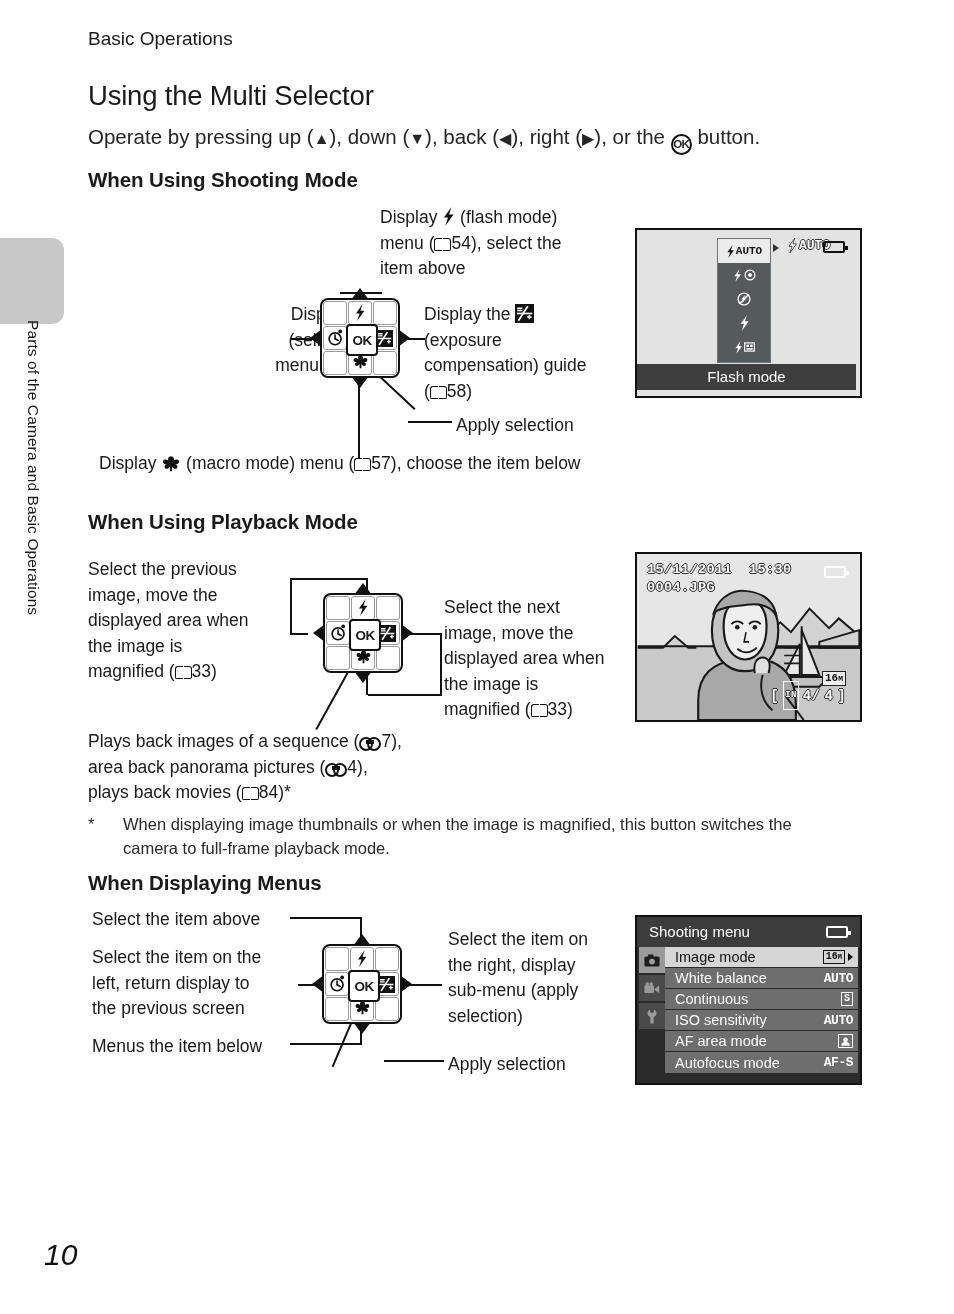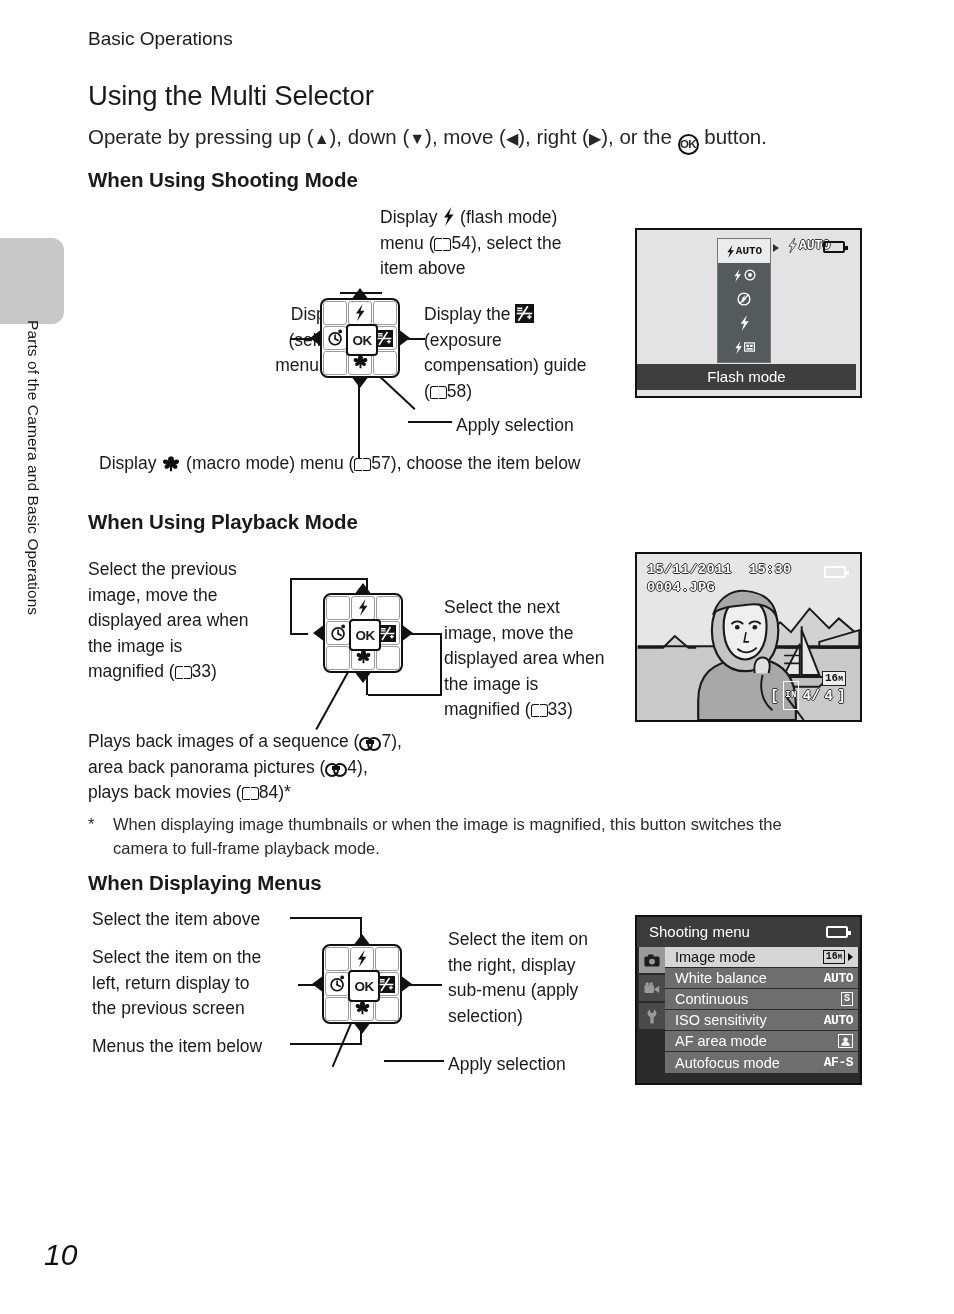--- a/index.html
+++ b/index.html
@@ -179,39 +179,39 @@
   .mval{ font-family:"Liberation Mono", monospace; font-size:13px; font-weight:bold; letter-spacing:-0.5px;}
 
   .chip{
     display:inline-block; border:1.6px solid currentColor; padding:0 2px; font-size:10px;
     font-family:"Liberation Mono", monospace; font-weight:bold; line-height:12px;
   }
 
   
   #footnote{ position:absolute; left:88px; top:812px; width:770px; font-size:16.5px; line-height:24px; color:#2a2a2a;}
   #footnote .star{ position:absolute; left:0; top:0;}
-  #footnote .ft{ display:block; margin-left:25px; }
+  #footnote .ft{ display:block; margin-left:35px; }
 
   #pagenum{
     position:absolute; left:44px; top:1238px;
     font-size:30px; font-style:italic; font-weight:normal; color:#111;
   }
 </style>
 </head>
 <body>
 
 <div id="side-tab"></div>
 <div id="side-label">Parts of the Camera and Basic Operations</div>
 
 <div id="runhead">Basic Operations</div>
 
 <div id="page-title">Using the Multi Selector</div>
 
 <div id="intro">
-  <span>Operate by pressing up (</span><span class="tri">▲</span><span>), down (</span><span class="tri">▼</span><span>), move (</span><span class="tri">◀</span><span>), right (</span><span class="tri">▶</span><span>), or the </span><span class="okglyph">OK</span><span> button.</span>
+  <span>Operate by pressing up (</span><span class="tri">▲</span><span>), down (</span><span class="tri">▼</span><span>), back (</span><span class="tri">◀</span><span>), right (</span><span class="tri">▶</span><span>), or the </span><span class="okglyph">OK</span><span> button.</span>
 </div>
 
 <h3 class="sec" id="sec1">When Using Shooting Mode</h3>
 
 <div class="txt" style="left:380px; top:205px; width:250px;">
   <span>Display </span><span class="flashglyph"><svg viewBox="0 0 13 19" width="13" height="19">
         <path d="M9.5 0 L2 10.5 L6 10.5 L3.2 19 L11.5 7.5 L7 7.5 Z" fill="#111"></path>
       </svg></span><span> (flash mode)</span><br>
   <span>menu (</span><span class="bookicon"></span><span>54), select the</span><br>
   <span>item above</span>

